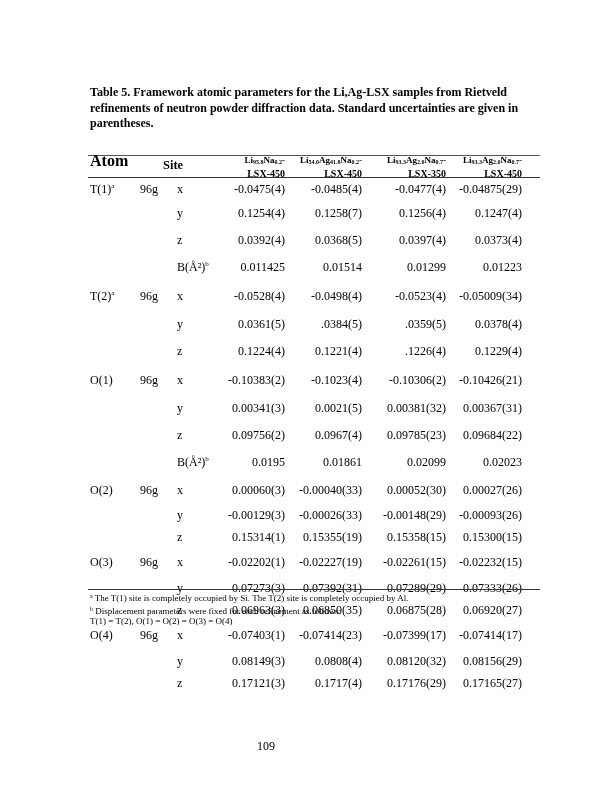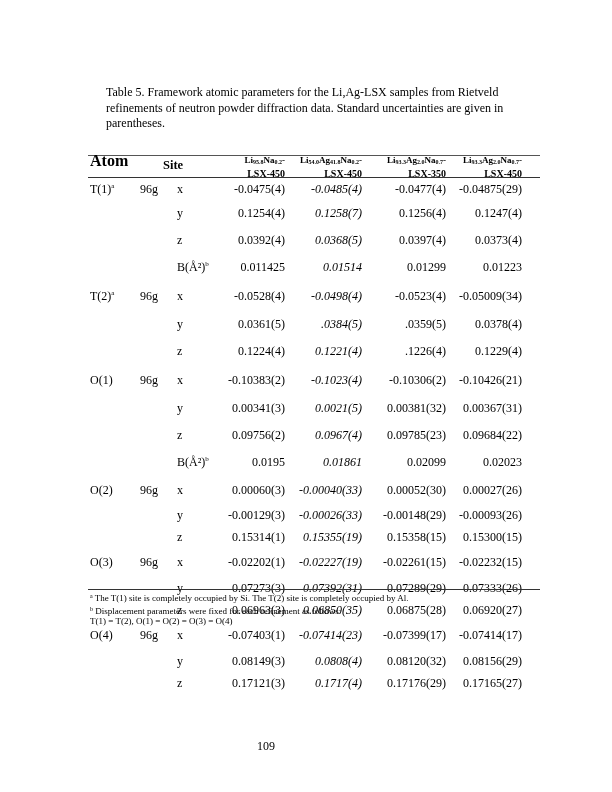--- a/index.html
+++ b/index.html
@@ -1,19 +1,19 @@
 <!DOCTYPE html>
 <html><head>
 <meta charset="utf-8">
 <style>
   html, body { margin: 0; padding: 0; background: #ffffff; }
   body { width: 612px; height: 792px; position: relative; overflow: hidden;
          font-family: "Liberation Serif", "DejaVu Serif", serif; color: #000; }
   .caption { position: absolute; left: 90px; top: 85px; width: 450px;
-             font-weight: normal; font-size: 12px; line-height: 15.5px; margin-left: 16px; }
+             font-weight: bold; font-size: 12px; line-height: 15.5px; }
   .rule-top { position: absolute; left: 88px; top: 155px; width: 452px; height: 0;
               border-top: 1.3px solid #555; }
   .rule-head { position: absolute; left: 88px; top: 177px; width: 452px; height: 0;
                border-top: 1px solid #333; }
   .rule-bottom { position: absolute; left: 88px; top: 589px; width: 452px; height: 0;
                  border-top: 1px solid #333; }
   .hdr { position: absolute; top: 157px; font-weight: bold; font-size: 12px; }
   .hdr-atom { left: 90px; top: 152px; font-size: 16px; }
   .hdr-site { left: 139px; top: 158px; font-size: 12.5px; margin-left: 24px; }
   .colhdr { position: absolute; top: 155px; text-align: right; font-weight: bold;
@@ -24,21 +24,21 @@
   .c3 { right: calc(612px - 446px); }
   .c4 { right: calc(612px - 522px); }
   table.data { position: absolute; left: 90px; top: 178px; border-collapse: collapse;
                font-size: 12px; }
   table.data td { padding: 0; height: 22px; vertical-align: middle; white-space: nowrap; }
   table.data td.atom { width: 50px; }
   table.data td.site { width: 37px; }
   table.data td.par { width: 50px; }
   td.v { text-align: right; }
   td.v1 { width: 58px; }
-  td.v2 { width: 77px; font-style: italic; }
+  td.v2 { width: 77px; }
   td.v3 { width: 84px; }
   td.v4 { width: 76px; }
   sup { font-size: 7px; vertical-align: 5px; }
   .footnotes { position: absolute; left: 90px; top: 591px; font-size: 9px; line-height: 10.5px; }
   .footnotes sup { font-size: 6px; vertical-align: 3px; }
   .page-num { position: absolute; left: 0; width: 532px; top: 739px; text-align: center; font-size: 12px; }
 </style>
 </head>
 <body>
 

